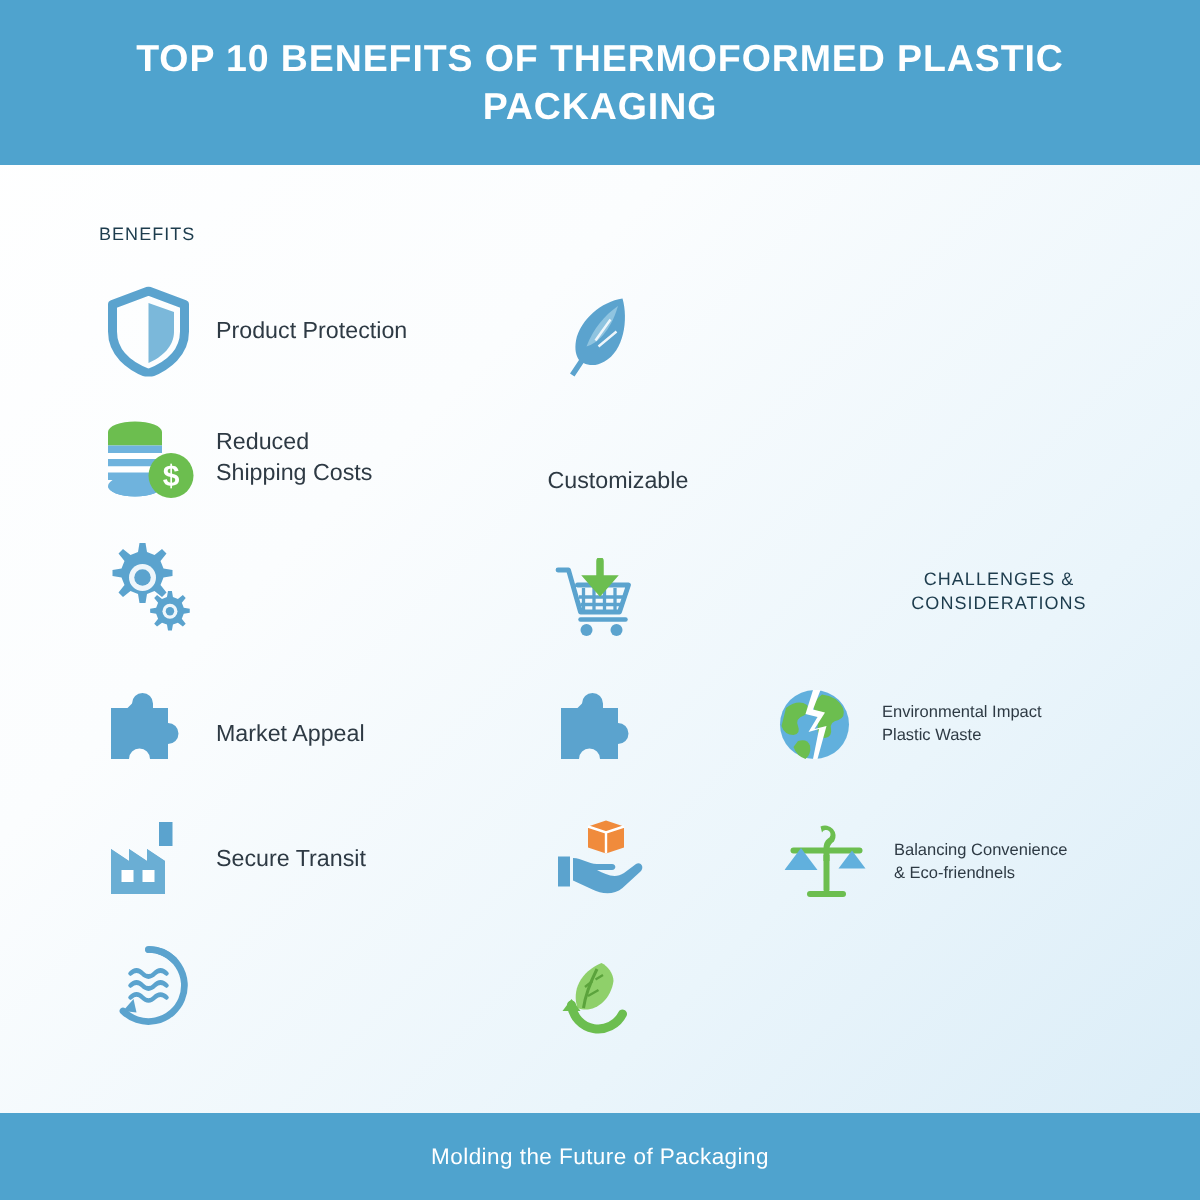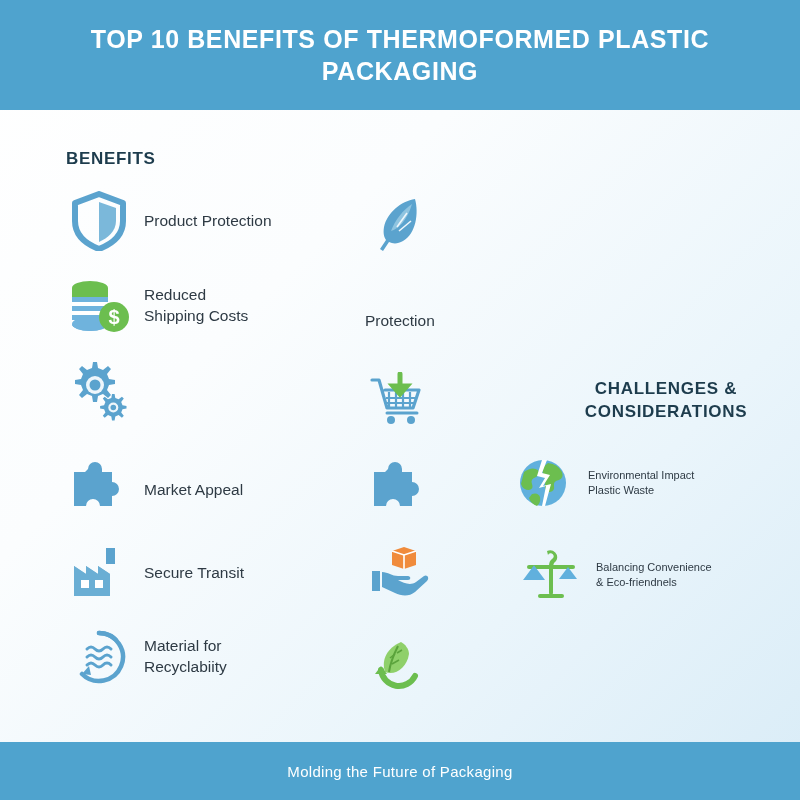--- a/index.html
+++ b/index.html
@@ -38,22 +38,22 @@
     background:#4fa3ce;
     display:flex;align-items:center;justify-content:center;
   }
   .footer-text{
     color:#ffffff;font-size:15px;letter-spacing:.3px;
   }
   
   .sec-heading{
     position:absolute;
     color:#1d3c4d;
-    font-size:17px;
-    font-weight:bold;
+    font-size:12px;
+    font-weight:normal;
     letter-spacing:.7px;
     line-height:1.35;
     text-transform:uppercase;
   }
   #benefits-heading{left:66px;top:148px;}
   #challenges-heading{left:556px;top:378px;width:220px;text-align:center;}
 
   
   .item{position:absolute;display:flex;align-items:center;}
   .item .ico{
@@ -179,35 +179,33 @@
     <div class="ico">
       <svg width="58" height="58" viewBox="0 0 58 58">
         <path d="M29 5 a24 24 0 1 1 -17 41" fill="none" stroke="#5ba3ce" stroke-width="4.5" stroke-linecap="round"></path>
         <path d="M29 5 a24 24 0 0 1 17 7" fill="none" stroke="#5ba3ce" stroke-width="4.5" stroke-linecap="round"></path>
         <path d="M12 46 l9 1 -2 -9 z" fill="#5ba3ce"></path>
         <path d="M17 21 q4 -4 8 0 t8 0 t8 0" fill="none" stroke="#5ba3ce" stroke-width="3" stroke-linecap="round"></path>
         <path d="M17 29 q4 -4 8 0 t8 0 t8 0" fill="none" stroke="#5ba3ce" stroke-width="3" stroke-linecap="round"></path>
         <path d="M17 37 q4 -4 8 0 t8 0 t8 0" fill="none" stroke="#5ba3ce" stroke-width="3" stroke-linecap="round"></path>
       </svg>
     </div>
-    <div class="lbl">Material for
-Recyclabiity</div>
   </div>
 
   <div class="center-item" id="mid-feather">
     <div class="ico">
       <svg width="56" height="60" viewBox="0 0 56 60">
         <path d="M44 6 C30 8 16 20 13 34 C12 40 13 44 15 47 L9 56 l3 2 6-9 c4 2 9 2 14 -1 C45 41 48 20 44 6 Z" fill="#5ba3ce"></path>
         <path d="M41 11 C32 17 24 27 20 38 C27 36 36 28 41 11 Z" fill="#8fc4e0"></path>
         <path d="M36 20 l-10 14 M40 28 l-12 10" stroke="#eef6fb" stroke-width="1.6" fill="none"></path>
       </svg>
     </div>
   </div>
 
-  <div class="plainlabel" id="mid-label-lightweight">Protection</div>
+  <div class="plainlabel" id="mid-label-lightweight">Customizable</div>
 
   <div class="center-item" id="mid-cart">
     <div class="ico">
       <svg width="60" height="58" viewBox="0 0 60 58">
         <path d="M3 8 h7 l8 28 h26 l6 -18 h-34" fill="none" stroke="#5ba3ce" stroke-width="3.2" stroke-linecap="round" stroke-linejoin="round"></path>
         <path d="M20 20 v16 M27 20 v16 M34 20 v16 M41 20 v15" stroke="#5ba3ce" stroke-width="2.2"></path>
         <path d="M17 26 h30 M18 31 h28" stroke="#5ba3ce" stroke-width="2.2"></path>
         <path d="M18 41 h30" stroke="#5ba3ce" stroke-width="3" stroke-linecap="round"></path>
         <circle cx="22" cy="48" r="4" fill="#5ba3ce"></circle>
         <circle cx="42" cy="48" r="4" fill="#5ba3ce"></circle>

